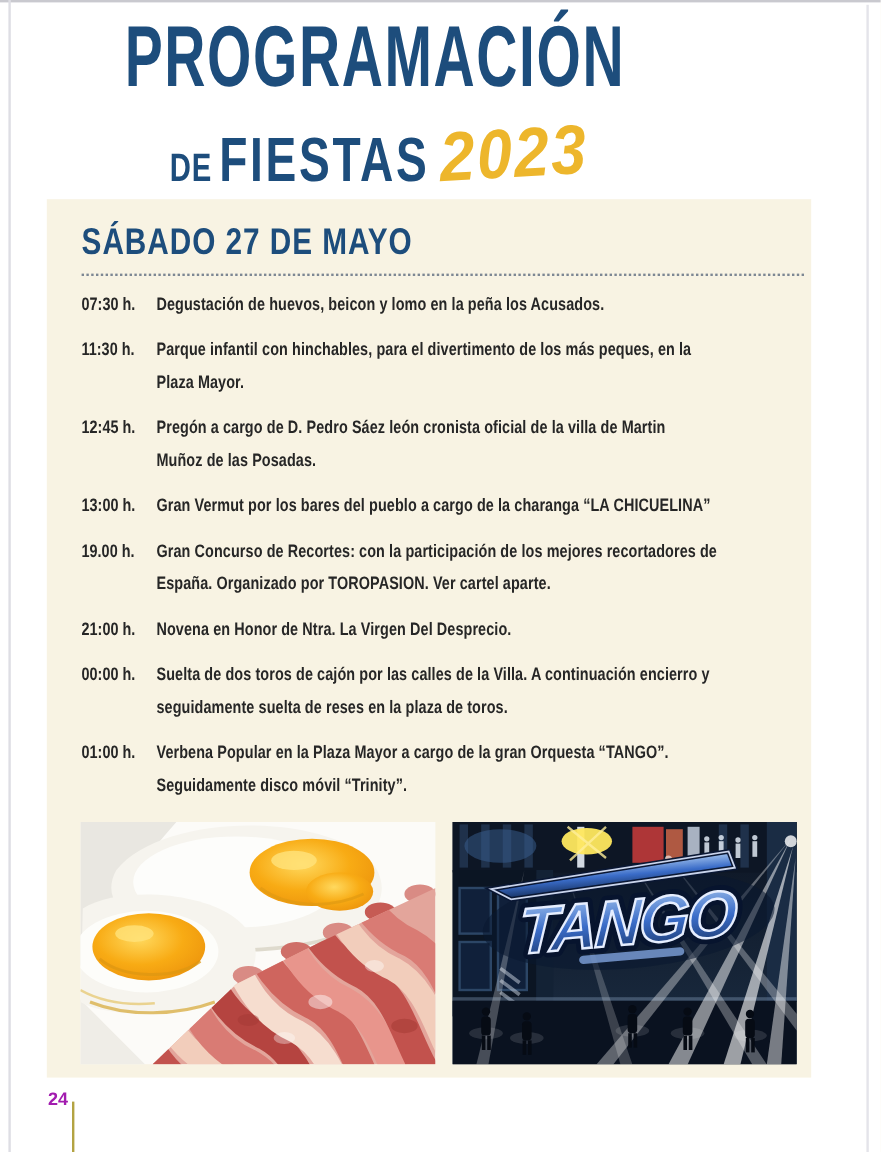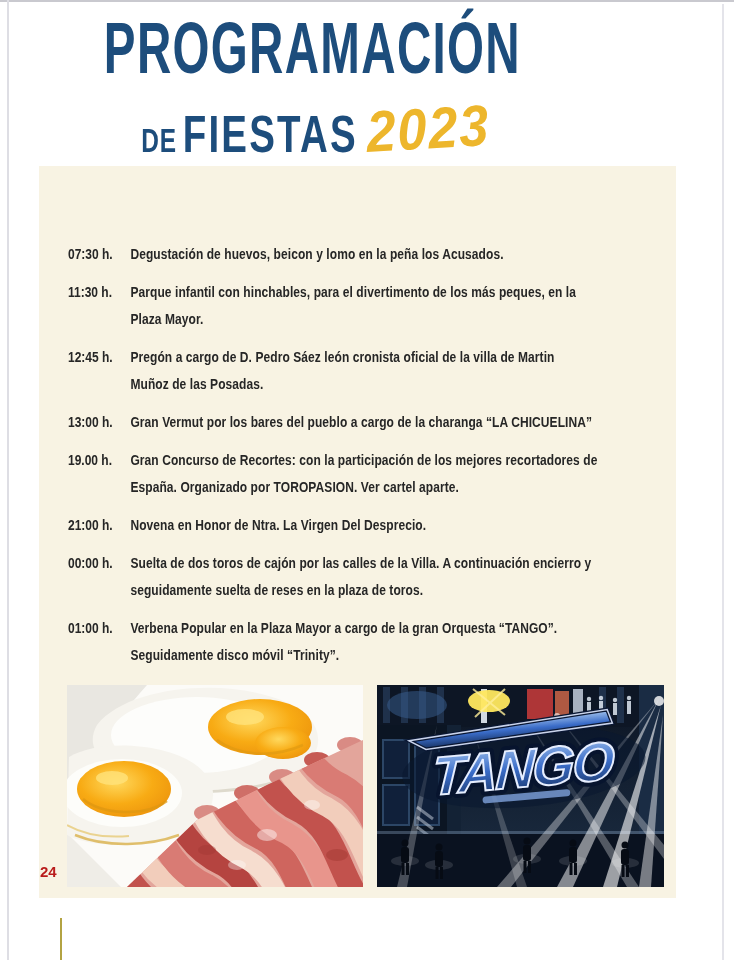--- a/index.html
+++ b/index.html
@@ -47,40 +47,43 @@
   }
   .event{display:flex;margin-bottom:11px;color:#262626;font-weight:bold;font-size:15px;line-height:27px;}
   .event-time{flex:0 0 78px;}
   .event-desc{flex:1;white-space:pre-line;letter-spacing:.1px;}
 
   
   .photos{position:absolute;left:28px;top:519px;display:flex;gap:14px;}
   .photo{display:block;line-height:0;}
 
   
-  .page-num{position:absolute;left:40px;top:863px;font-size:15px;font-weight:bold;color:#b91c1c;}
+  .page-num{position:absolute;left:40px;top:908px;font-size:15px;font-weight:bold;color:#a21caf;}
   .page-line{position:absolute;left:60px;top:918px;width:2px;height:42px;background:#b3a342;}
 </style>
 </head>
 <body>
 
 <div class="edge-top"></div>
 <div class="edge-left"></div>
 <div class="edge-right"></div>
 
 <header class="title-wrap">
   <span class="title-main">PROGRAMACIÓN</span>
   <div class="title-sub">
     <span class="title-de">DE</span>
     <span class="title-fiestas">FIESTAS</span>
     <span class="title-year">2023</span>
   </div>
 </header>
 
 <section class="content">
+  <div class="day-header">
+    <span class="day-title">SÁBADO 27 DE MAYO</span>
+  </div>
 
   <div class="events">
     <div class="event">
       <span class="event-time">07:30 h.</span>
       <span class="event-desc">Degustación de huevos, beicon y lomo en la peña los Acusados.</span>
     </div>
     <div class="event">
       <span class="event-time">11:30 h.</span>
       <span class="event-desc">Parque infantil con hinchables, para el divertimento de los más peques, en la
 Plaza Mayor.</span>

